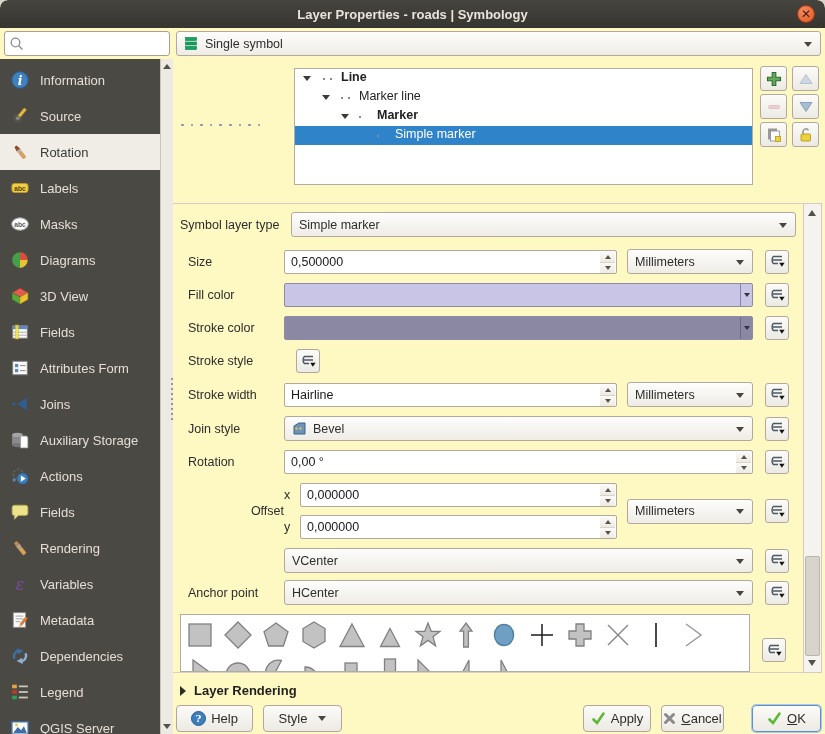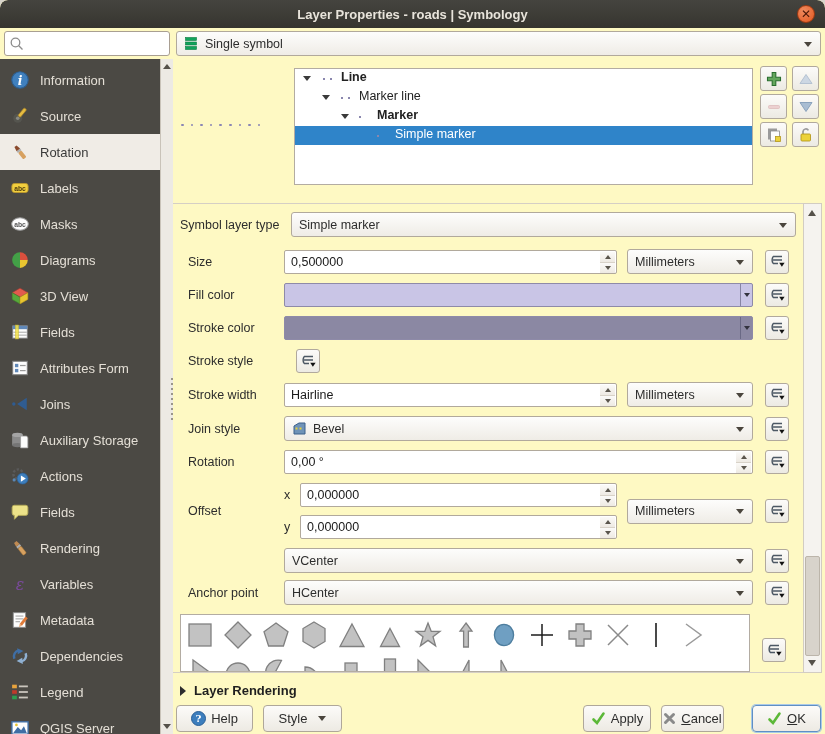--- a/index.html
+++ b/index.html
@@ -569,21 +569,21 @@
       <div class="ddo">
           <svg width="17" height="17" viewBox="0 0 17 17">
             <path d="M4,3.5 h9 M4,7 h9 M4,10.5 h5" stroke="#4c5864" stroke-width="1.7" fill="none"></path>
             <path d="M4,3.5 q-1.8,3.5 0,7" stroke="#4c5864" stroke-width="1.4" fill="none"></path>
             <polygon points="10.2,9.8 15.6,9.8 12.9,13.8" fill="#111"></polygon>
           </svg>
         </div>
     </div>
 
     <div class="prow">
-      <span class="plabel" style="padding-left:8px;">Offset</span>
+      <span class="plabel" style="padding-left:8px;text-align:right;">Offset</span>
       <div class="groupcol">
         <div style="display:flex; align-items:center;">
           <span class="sublab">x</span>
           <div class="spin" style="width:317px;">
             <span>0,000000</span>
             <span class="sbtns">
                 <span class="sb upb">
                   <i></i>
                 </span>
                 <span class="sb dnb">

